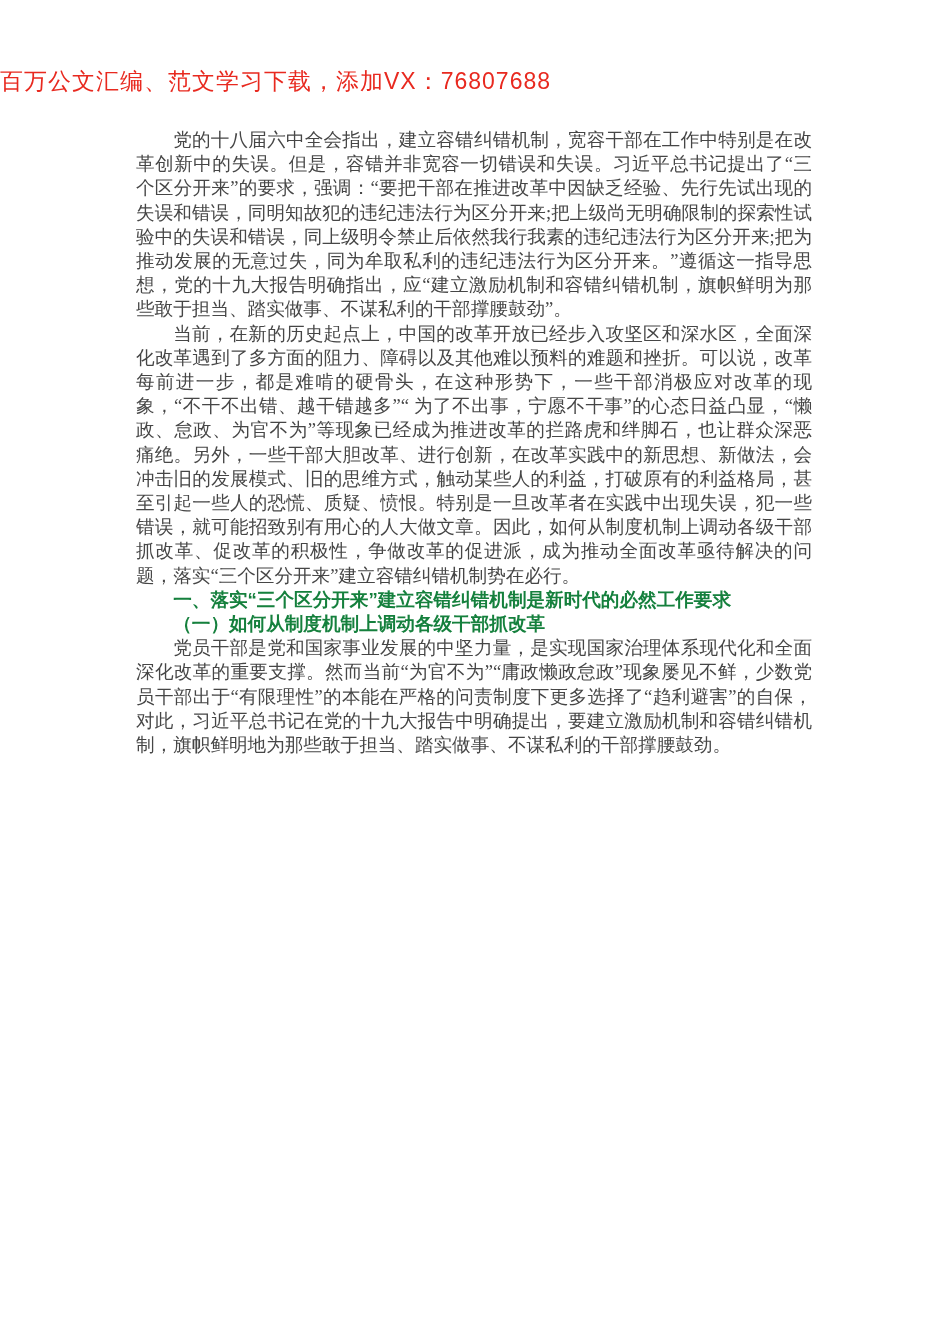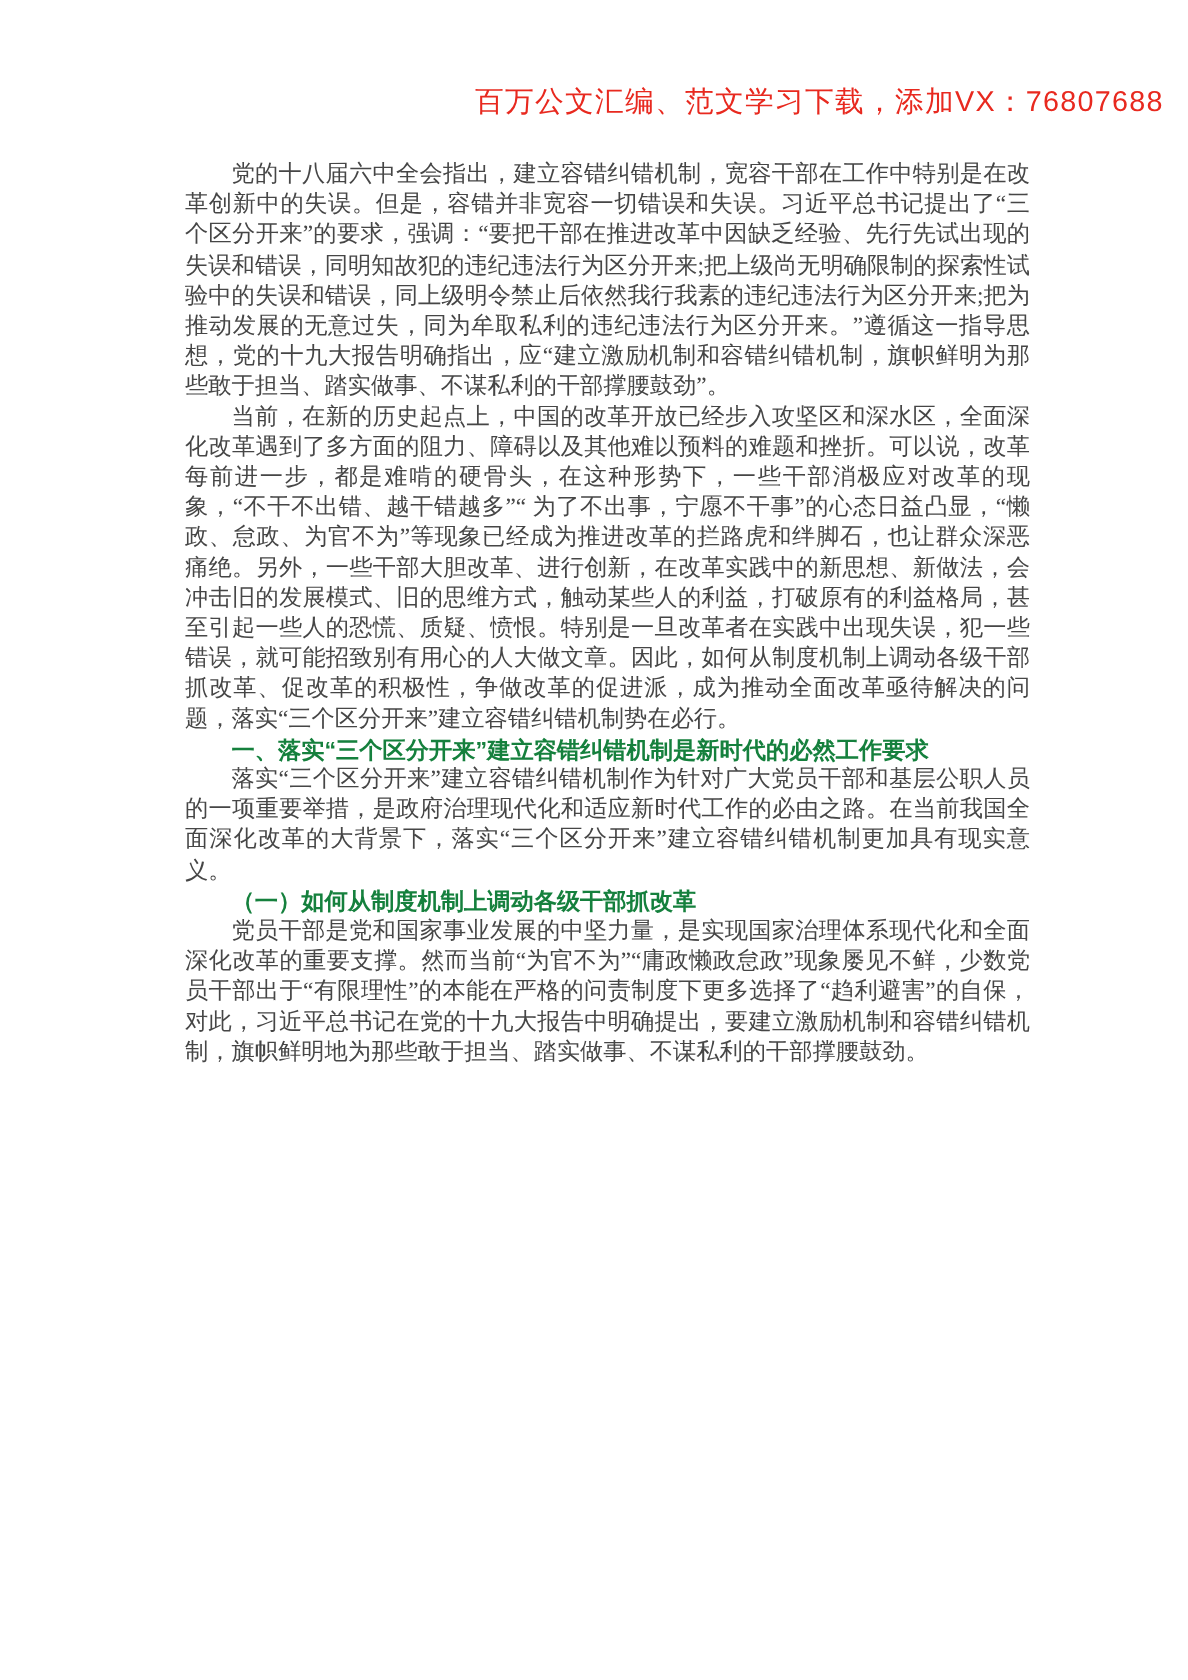--- a/index.html
+++ b/index.html
@@ -12,31 +12,31 @@
     width: 950px;
     height: 1344px;
     background: #ffffff;
     overflow: hidden;
   }
   .promo {
     position: absolute;
     top: 66px;
     left: 0;
     width: 931px;
-    text-align: right;
+    text-align: left;
     font-family: "Liberation Sans", "DejaVu Sans", sans-serif;
     font-size: 23px;
     font-weight: 400;
     color: #e8291f;
     letter-spacing: 1px;
   }
   .doc-body {
     position: absolute;
     top: 128px;
-    left: 148px;
+    left: 136px;
     width: 676px;
     font-family: "Liberation Serif", "DejaVu Serif", serif;
     font-size: 18.6px;
     line-height: 24.2px;
     color: #464646;
     text-align: justify;
     text-justify: inter-ideograph;
   }
   .para {
     margin: 0;
@@ -52,17 +52,16 @@
 </head>
 <body>
 
 <div class="page">
   <div class="promo">百万公文汇编、范文学习下载，添加VX：76807688</div>
 
   <div class="doc-body">
     <p class="para">党的十八届六中全会指出，建立容错纠错机制，宽容干部在工作中特别是在改革创新中的失误。但是，容错并非宽容一切错误和失误。习近平总书记提出了“三个区分开来”的要求，强调：“要把干部在推进改革中因缺乏经验、先行先试出现的失误和错误，同明知故犯的违纪违法行为区分开来;把上级尚无明确限制的探索性试验中的失误和错误，同上级明令禁止后依然我行我素的违纪违法行为区分开来;把为推动发展的无意过失，同为牟取私利的违纪违法行为区分开来。”遵循这一指导思想，党的十九大报告明确指出，应“建立激励机制和容错纠错机制，旗帜鲜明为那些敢于担当、踏实做事、不谋私利的干部撑腰鼓劲”。</p>
     <p class="para">当前，在新的历史起点上，中国的改革开放已经步入攻坚区和深水区，全面深化改革遇到了多方面的阻力、障碍以及其他难以预料的难题和挫折。可以说，改革每前进一步，都是难啃的硬骨头，在这种形势下，一些干部消极应对改革的现象，“不干不出错、越干错越多”“ 为了不出事，宁愿不干事”的心态日益凸显，“懒政、怠政、为官不为”等现象已经成为推进改革的拦路虎和绊脚石，也让群众深恶痛绝。另外，一些干部大胆改革、进行创新，在改革实践中的新思想、新做法，会冲击旧的发展模式、旧的思维方式，触动某些人的利益，打破原有的利益格局，甚至引起一些人的恐慌、质疑、愤恨。特别是一旦改革者在实践中出现失误，犯一些错误，就可能招致别有用心的人大做文章。因此，如何从制度机制上调动各级干部抓改革、促改革的积极性，争做改革的促进派，成为推动全面改革亟待解决的问题，落实“三个区分开来”建立容错纠错机制势在必行。</p>
     <p class="para heading">一、落实“三个区分开来”建立容错纠错机制是新时代的必然工作要求</p>
-    <p class="para">落实“三个区分开来”建立容错纠错机制作为针对广大党员干部和基层公职人员的一项重要举措，是政府治理现代化和适应新时代工作的必由之路。在当前我国全面深化改革的大背景下，落实“三个区分开来”建立容错纠错机制更加具有现实意义。</p>
     <p class="para heading">（一）如何从制度机制上调动各级干部抓改革</p>
     <p class="para">党员干部是党和国家事业发展的中坚力量，是实现国家治理体系现代化和全面深化改革的重要支撑。然而当前“为官不为”“庸政懒政怠政”现象屡见不鲜，少数党员干部出于“有限理性”的本能在严格的问责制度下更多选择了“趋利避害”的自保，对此，习近平总书记在党的十九大报告中明确提出，要建立激励机制和容错纠错机制，旗帜鲜明地为那些敢于担当、踏实做事、不谋私利的干部撑腰鼓劲。</p>
   </div>
 </div>
 
 </body></html>

